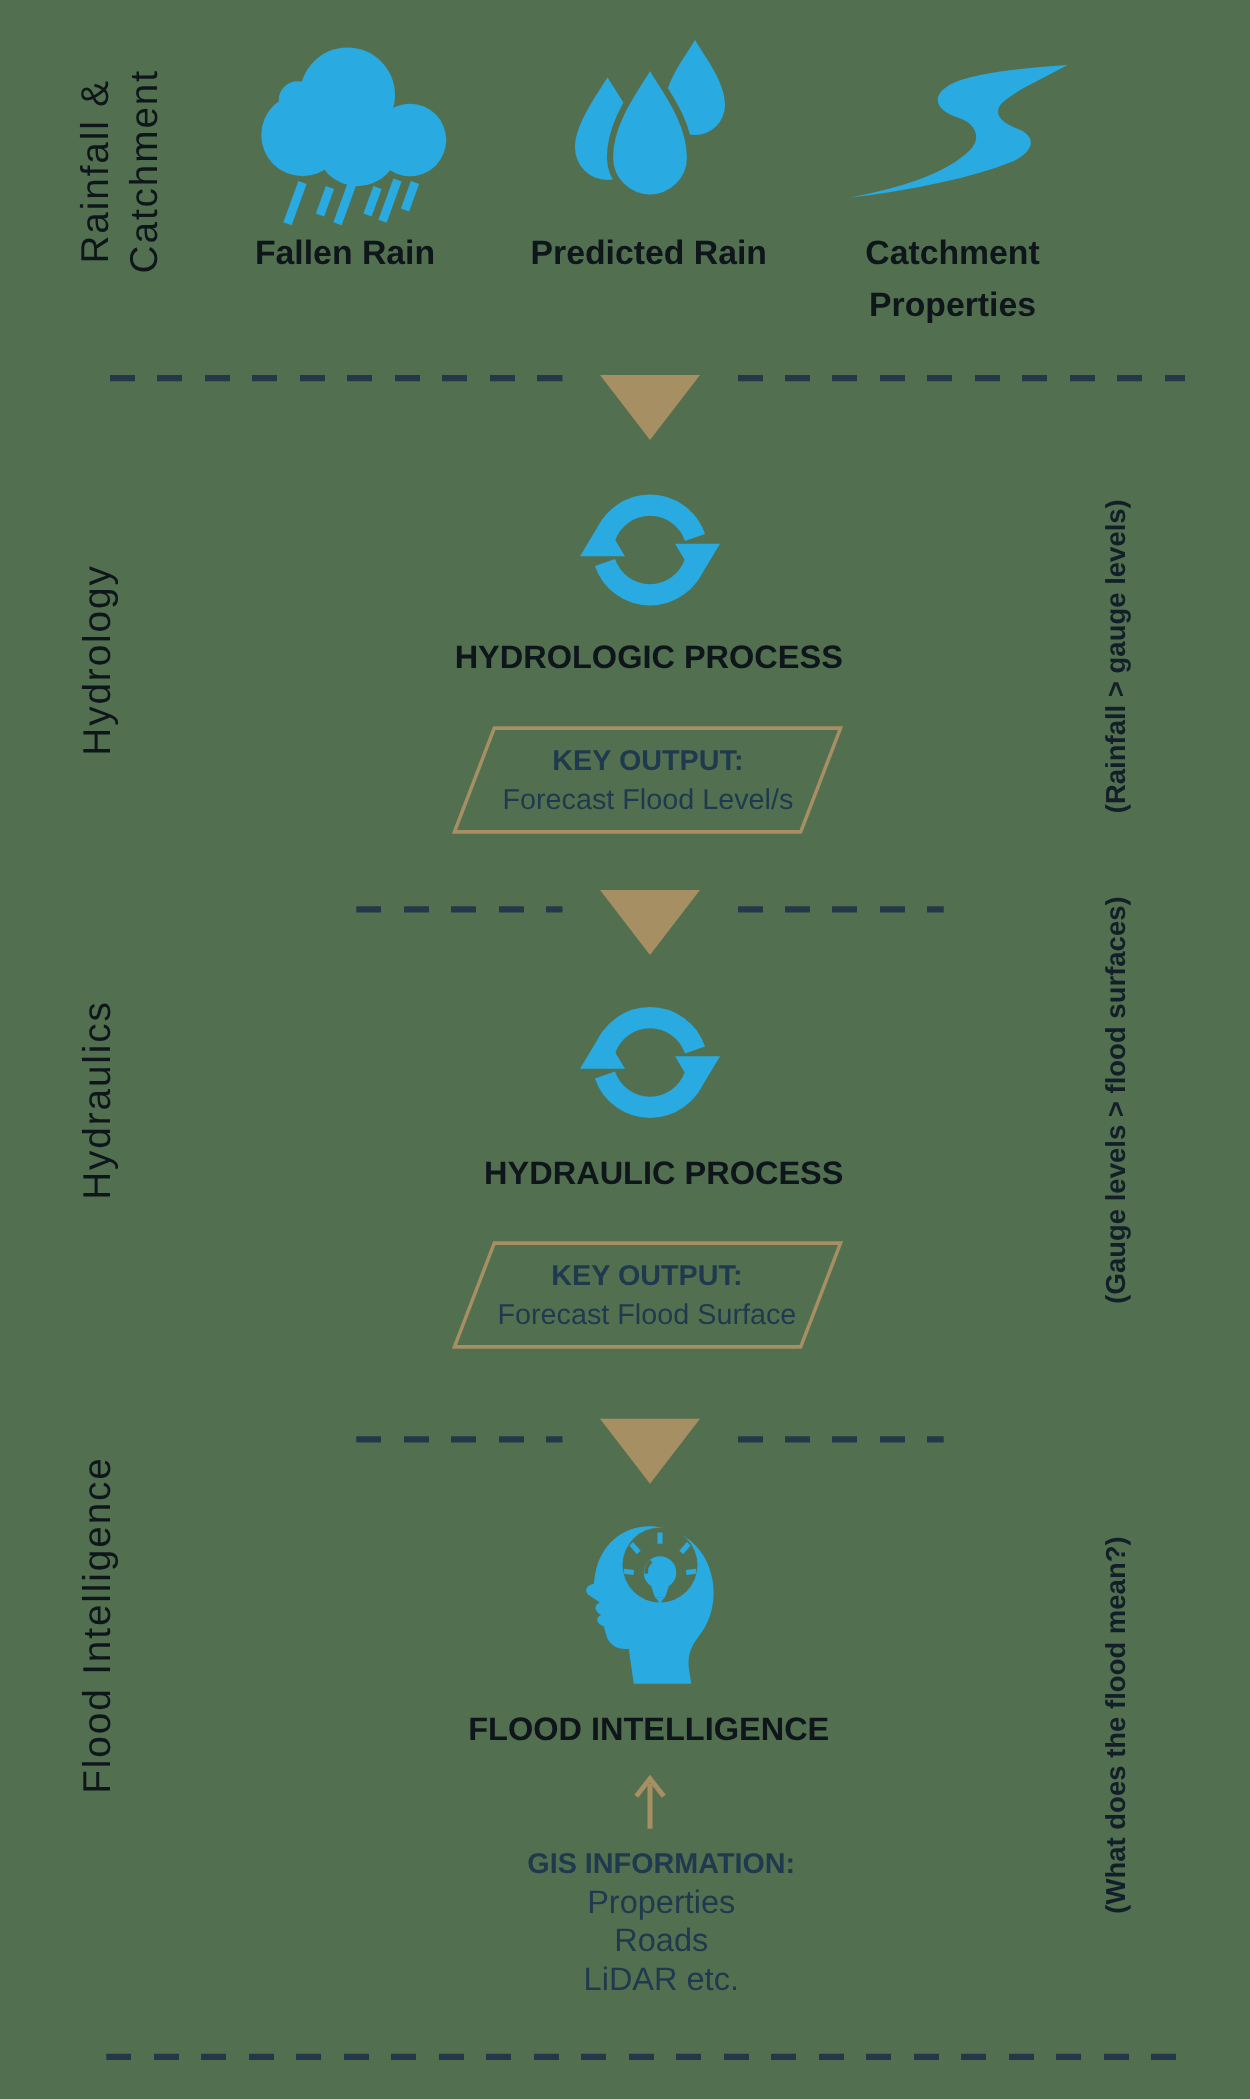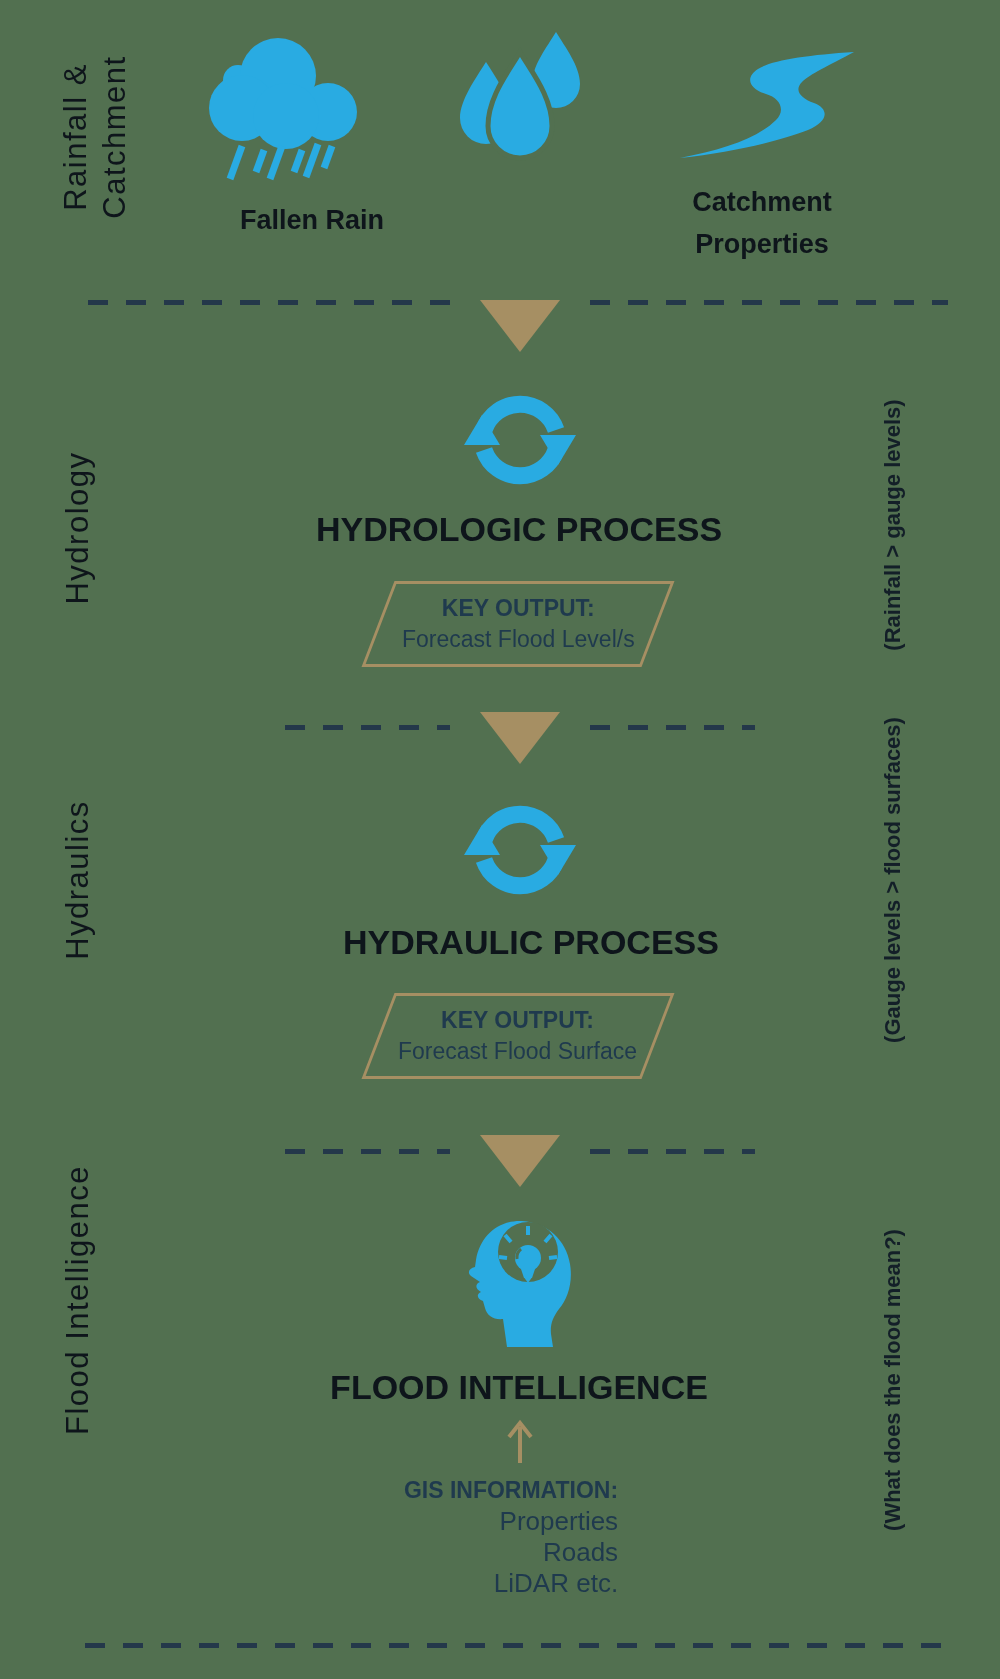--- a/index.html
+++ b/index.html
@@ -23,42 +23,42 @@
     position:absolute;transform:translate(-50%,-50%) rotate(-90deg);
     white-space:nowrap;font-size:22px;font-weight:600;color:#131f28;
   }
   
   .item-label{
     position:absolute;transform:translateX(-50%);text-align:center;
     font-size:27px;font-weight:700;color:var(--ink);line-height:1.55;white-space:nowrap;
   }
   .process-heading{
     position:absolute;transform:translateX(-50%);white-space:nowrap;
-    font-size:34px;font-weight:700;color:var(--ink);
+    font-size:26px;font-weight:700;color:var(--ink);
   }
   .dash{
     position:absolute;height:5px;
     background:repeating-linear-gradient(90deg,var(--dash) 0 20px,transparent 20px 38px);
   }
   .tri{
     position:absolute;width:0;height:0;
     border-left:40px solid transparent;border-right:40px solid transparent;
     border-top:52px solid var(--tan);
   }
   .keybox{
     position:absolute;left:378px;width:274px;height:80px;
     border:3px solid var(--tan);transform:skewX(-21deg);
     display:flex;align-items:center;justify-content:center;
   }
   .keybox-inner{transform:skewX(21deg);text-align:center;line-height:1.35;}
   .keybox-label{font-size:23px;font-weight:700;color:var(--navy);}
   .keybox-value{font-size:23px;font-weight:400;color:var(--navy);}
   .gis{
-    position:absolute;left:511px;transform:translateX(-50%);
-    text-align:right;color:var(--navy);white-space:nowrap;
+    position:absolute;left:529px;transform:translateX(-50%);
+    text-align:center;color:var(--navy);white-space:nowrap;
   }
   .gis-label{font-size:23px;font-weight:700;line-height:1.3;}
   .gis-item{font-size:26px;font-weight:400;line-height:31px;}
   svg{display:block;}
 </style>
 </head>
 <body>
 
 <div class="canvas">
 
@@ -96,21 +96,22 @@
       C45,100 80,88 98,70
       C108,60 102,48 88,44
       C72,39 66,28 80,19
       C94,10 130,5 176,2
       C150,16 132,24 124,32
       C116,40 122,48 136,53
       C152,59 150,72 130,80
       C102,91 55,102 2,108 Z"></path>
   </svg>
 
-  <div class="item-label" style="left:276px;top:200px;margin-left:36px;">Fallen Rain</div>
+  <div class="item-label" style="left:276px;top:182px;">Fallen Rain</div>
+  <div class="item-label" style="left:519px;top:182px;">Predicted Rain</div>
   <div class="item-label" style="left:762px;top:182px;">
     <div>Catchment</div>
     <div>Properties</div>
   </div>
 
   <div class="dash" style="left:88px;top:300px;width:362px;"></div>
   <div class="dash" style="left:590px;top:300px;width:358px;"></div>
   <div class="tri" style="left:480px;top:300px;"></div>
 
   <div class="side-label" style="left:78px;top:528px;">Hydrology</div>

